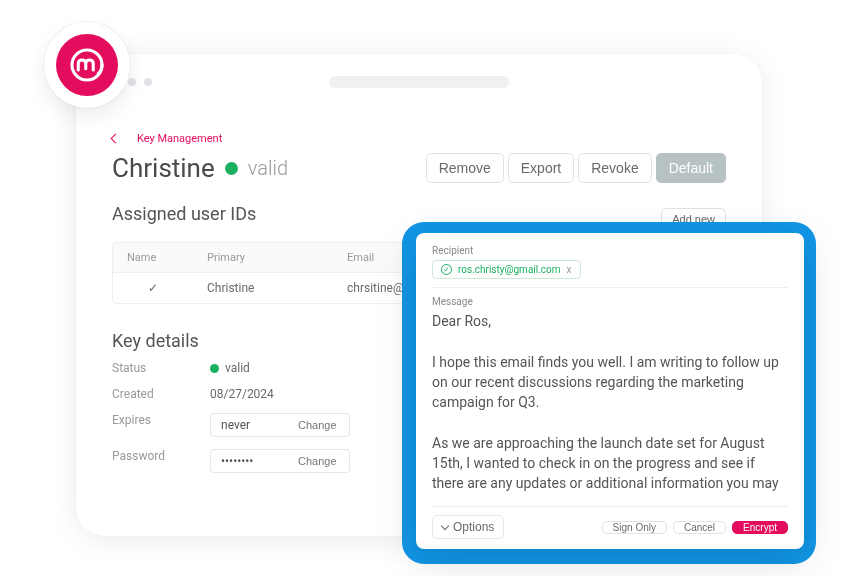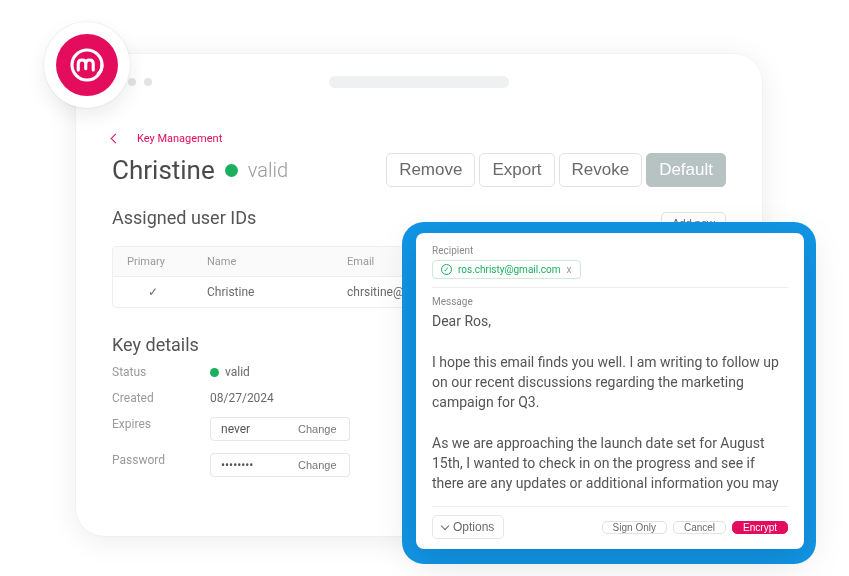--- a/index.html
+++ b/index.html
@@ -66,21 +66,21 @@
     margin-bottom: 20px;
   }
   .title-left { display:flex; align-items:center; gap:10px; }
   .title { font-size: 26px; color:#4a4a4a; font-weight:400; }
   .status-dot { width:13px; height:13px; border-radius:50%; background:#1bb060; display:inline-block; }
   .status-text { color:#9a9a9a; font-size:20px; font-weight:300; }
 
   .btn {
     display:inline-flex; align-items:center; justify-content:center;
     border:1px solid #e2e2e2; background:#fff; color:#6a6a6a;
-    font-size:17px; padding:6px 12px; border-radius:5px; cursor:pointer;
+    font-size:14px; padding:6px 12px; border-radius:5px; cursor:pointer;
   }
   .btn + .btn { }
   .btn.muted { background:#b7c2c3; color:#fff; border-color:#b7c2c3; }
   .btn.tiny { padding:4px 10px; font-size:11px; }
 
   .section-title {
     font-size:18px; color:#555; font-weight:400;
     margin-bottom:10px;
   }
   .section-head { display:flex; justify-content:space-between; align-items:center; margin-bottom:8px;}
@@ -208,22 +208,22 @@
         <button class="btn muted">Default</button>
       </div>
     </div>
 
     <div class="section-head">
       <div class="section-title">Assigned user IDs</div>
       <button class="btn tiny">Add new</button>
     </div>
     <div class="user-table">
       <div class="user-row header">
+        <div class="user-cell">Name</div>
         <div class="user-cell">Primary</div>
-        <div class="user-cell">Name</div>
         <div class="user-cell">Email</div>
       </div>
       <div class="user-row">
         <div class="user-cell check">✓</div>
         <div class="user-cell">Christine</div>
         <div class="user-cell">chrsitine@subrana.com</div>
       </div>
     </div>
 
     <div class="section-title">Key details</div>

